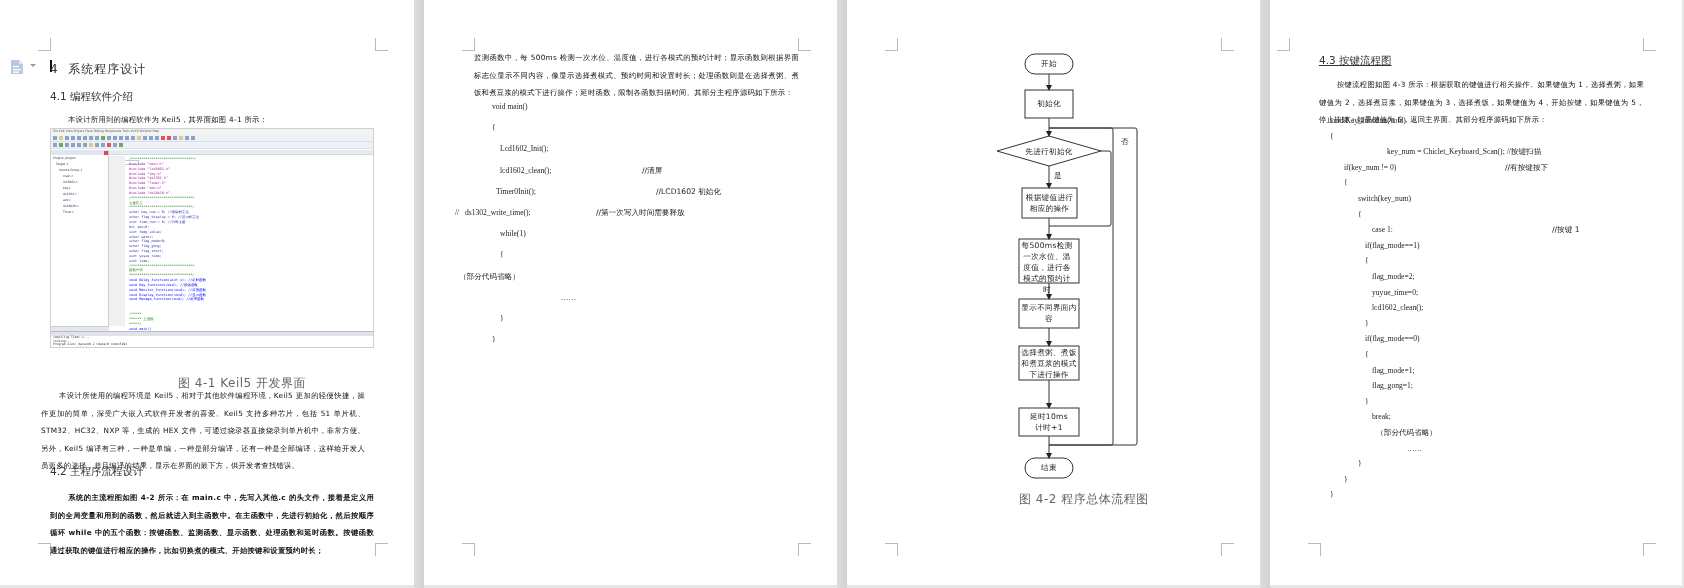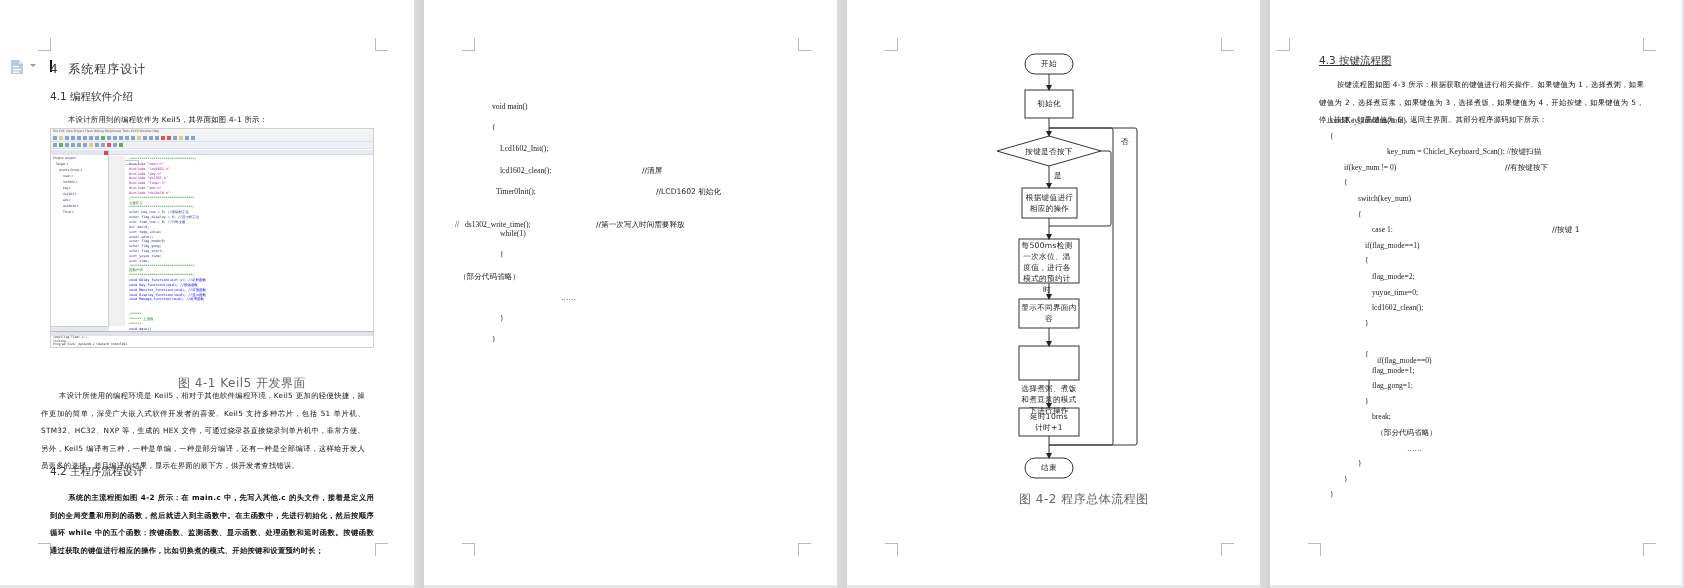--- a/index.html
+++ b/index.html
@@ -197,27 +197,30 @@
     <span class="indent"></span><span>系统的主流程图如图 4-2 所示：在 main.c 中，先写入其他.c 的头文件，接着是定义用到的全局变量和用到的函数，然后就进入到主函数中。在主函数中，先进行初始化，然后按顺序循环 while 中的五个函数：按键函数、监测函数、显示函数、处理函数和延时函数。按键函数通过获取的键值进行相应的操作，比如切换煮的模式、开始按键和设置预约时长；</span>
   </div>
 </div>
 <div class="shadow" style="left:414px;"></div>
 
 <div class="page" style="left:424px;width:413px;">
   <div class="corner c-tl" style="left:38px;top:38px;"></div>
   <div class="corner c-tr" style="left:374px;top:38px;"></div>
   <div class="corner c-bl" style="left:38px;top:543px;"></div>
   <div class="corner c-br" style="left:374px;top:543px;"></div>
+  <div class="para" style="left:50px;top:49px;width:325px;">
+    <span>监测函数中，每 500ms 检测一次水位、温度值，进行各模式的预约计时；显示函数则根据界面标志位显示不同内容，像显示选择煮模式、预约时间和设置时长；处理函数则是在选择煮粥、煮饭和煮豆浆的模式下进行操作；延时函数，限制各函数扫描时间。其部分主程序源码如下所示：</span>
+  </div>
   <div id="p2code">
       <div class="code" style="left: 68px; top: 102px;"><span>void main()</span></div>
       <div class="code" style="left: 68px; top: 123.2px;"><span>{</span></div>
       <div class="code" style="left: 76px; top: 144.4px;"><span>Lcd1602_Init();</span><span class="cmt" style="left: 156px; top: 0px; margin-top: 43px;">//LCD1602 初始化</span></div>
       <div class="code" style="left: 76px; top: 165.6px;"><span>lcd1602_clean();</span><span class="cmt" style="left: 142px; top: 0px;">//清屏</span></div>
       <div class="code" style="left: 72px; top: 186.8px;"><span>Timer0Init();</span></div>
-      <div class="code" style="left: 31px; top: 220px;"><span>//   ds1302_write_time();</span><span class="cmt" style="left: 141px; top: 0px;">//第一次写入时间需要释放</span></div>
+      <div class="code" style="left: 31px; top: 208px;"><span>//   ds1302_write_time();</span><span class="cmt" style="left: 141px; top: 0px;">//第一次写入时间需要释放</span></div>
       <div class="code" style="left: 76px; top: 229.2px;"><span>while(1)</span></div>
       <div class="code" style="left: 76px; top: 250.4px;"><span>{</span></div>
       <div class="code" style="left: 35px; top: 271.6px; font-family: &quot;DejaVu Sans&quot;, sans-serif;"><span>（部分代码省略）</span></div>
       <div class="code" style="left: 137px; top: 292.8px;"><span>……</span></div>
       <div class="code" style="left: 76px; top: 314px;"><span>}</span></div>
       <div class="code" style="left: 68px; top: 335.2px;"><span>}</span></div>
     </div>
 </div>
 <div class="shadow" style="left:837px;"></div>
 
@@ -255,27 +258,27 @@
       <line x1="202" y1="436" x2="202" y2="456" marker-end="url(#ah)"></line>
 
       <path d="M254 151 H262 Q264 151 264 153 V224 Q264 226 262 226 H202"></path>
 
       <path d="M202 445 H264 Q266 445 266 443 V130 Q266 128 264 128 H202"></path>
       <path d="M202 445 H288 Q290 445 290 443 V130 Q290 128 288 128 H202"></path>
     </g>
   </svg>
   <div class="fc-text" style="left:178px;top:58px;width:48px;">开始</div>
   <div class="fc-text" style="left:178px;top:98px;width:48px;">初始化</div>
-  <div class="fc-text" style="left:160px;top:146px;width:84px;">按键是否按下</div>
+  <div class="fc-text" style="left:160px;top:146px;width:84px;">先进行初始化</div>
   <div class="fc-text" style="left:272px;top:136px;width:12px;">否</div>
   <div class="fc-text" style="left:205px;top:170px;width:12px;">是</div>
   <div class="fc-text" style="left:178px;top:192px;width:49px;">根据键值进行相应的操作</div>
   <div class="fc-text" style="left:174px;top:240px;width:52px;">每500ms检测一次水位、温度值，进行各模式的预约计时</div>
   <div class="fc-text" style="left:174px;top:302px;width:56px;">显示不同界面内容</div>
-  <div class="fc-text" style="left:174px;top:347px;width:56px;margin-top:36px;">选择煮粥、煮饭和煮豆浆的模式下进行操作</div>
+  <div class="fc-text" style="left:174px;top:347px;width:56px;">选择煮粥、煮饭和煮豆浆的模式下进行操作</div>
   <div class="fc-text" style="left:182px;top:411px;width:40px;">延时10ms 计时+1</div>
   <div class="fc-text" style="left:178px;top:462px;width:48px;">结束</div>
   <div class="caption" style="left:172px;top:491px;">图 4-2   程序总体流程图</div>
 </div>
 <div class="shadow" style="left:1260px;"></div>
 
 <div class="page" style="left:1270px;width:412px;">
   <div class="corner c-tl" style="left:7px;top:38px;"></div>
   <div class="corner c-tr" style="left:373px;top:38px;"></div>
   <div class="corner c-bl" style="left:38px;top:543px;"></div>
@@ -292,21 +295,21 @@
       <div class="code" style="left: 74px; top: 178.4px;"><span>{</span></div>
       <div class="code" style="left: 88px; top: 194px;"><span>switch(key_num)</span></div>
       <div class="code" style="left: 88px; top: 209.6px;"><span>{</span></div>
       <div class="code" style="left: 102px; top: 225.2px;"><span>case 1:</span><span class="cmt" style="left: 180px; top: 0px;">//按键 1</span></div>
       <div class="code" style="left: 95px; top: 240.8px;"><span>if(flag_mode==1)</span></div>
       <div class="code" style="left: 95px; top: 256.4px;"><span>{</span></div>
       <div class="code" style="left: 102px; top: 272px;"><span>flag_mode=2;</span></div>
       <div class="code" style="left: 102px; top: 287.6px; text-align: center;"><span>yuyue_time=0;</span></div>
       <div class="code" style="left: 102px; top: 303.2px;"><span>lcd1602_clean();</span></div>
       <div class="code" style="left: 95px; top: 318.8px;"><span>}</span></div>
-      <div class="code" style="left: 107px; top: 334.4px; margin-top: 22px;"><span>if(flag_mode==0)</span></div>
+      <div class="code" style="left: 95px; top: 334.4px;"><span>if(flag_mode==0)</span></div>
       <div class="code" style="left: 95px; top: 350px;"><span>{</span></div>
       <div class="code" style="left: 102px; top: 365.6px;"><span>flag_mode=1;</span></div>
       <div class="code" style="left: 102px; top: 381.2px;"><span>flag_gong=1;</span></div>
       <div class="code" style="left: 95px; top: 396.8px;"><span>}</span></div>
       <div class="code" style="left: 102px; top: 412.4px;"><span>break;</span></div>
       <div class="code" style="left: 106.2px; top: 428px; font-family: &quot;DejaVu Sans&quot;, sans-serif;"><span>（部分代码省略）</span></div>
       <div class="code" style="left: 137px; top: 443.6px;"><span>……</span></div>
       <div class="code" style="left: 88px; top: 459.2px;"><span>}</span></div>
       <div class="code" style="left: 74px; top: 474.8px;"><span>}</span></div>
       <div class="code" style="left: 60px; top: 490.4px;"><span>}</span></div>

